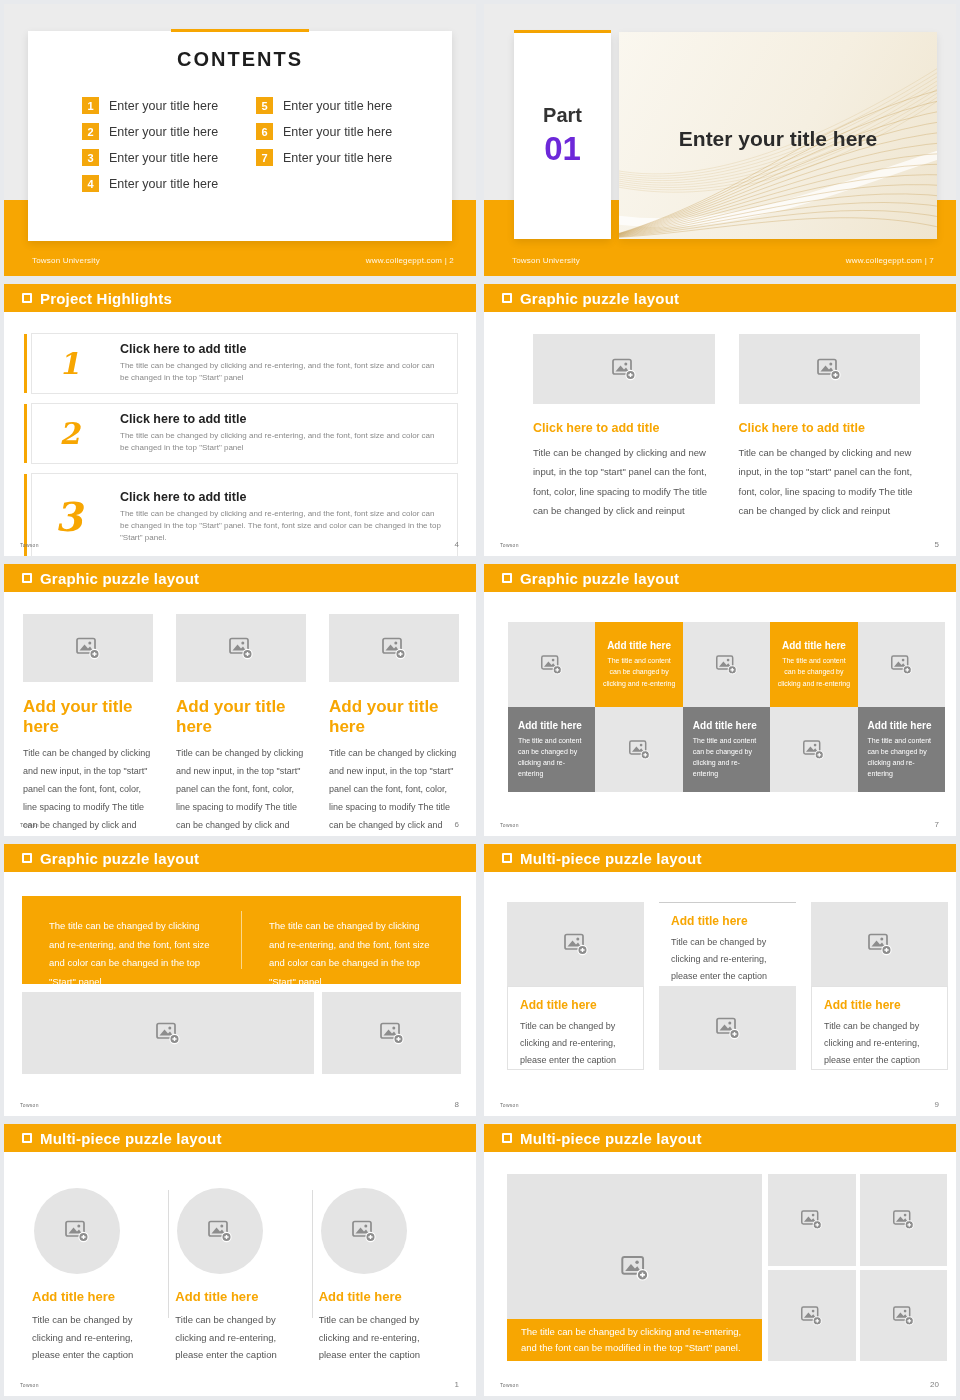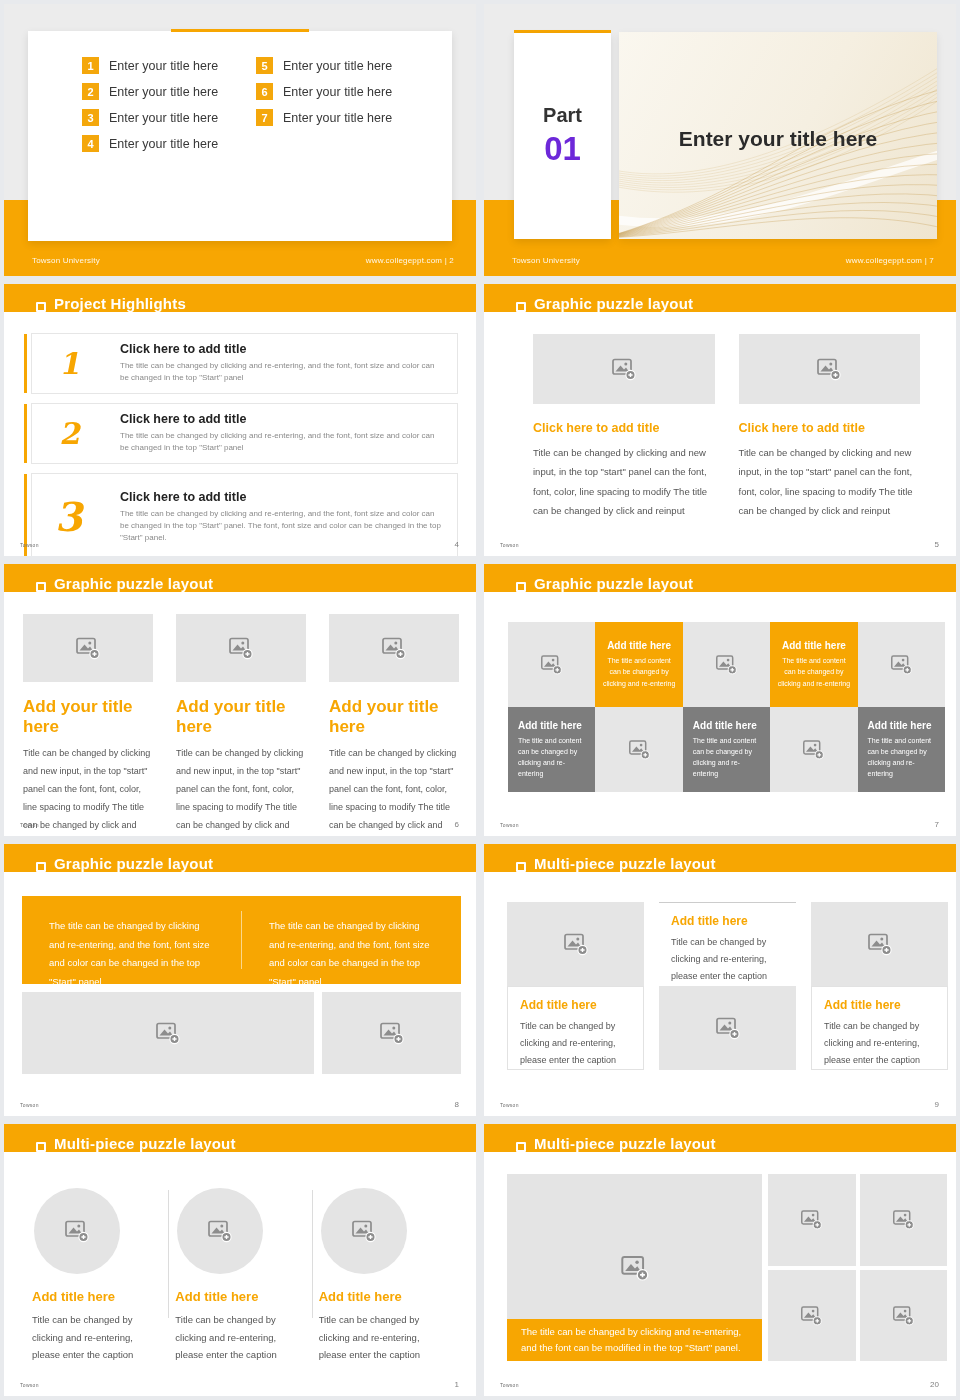--- a/index.html
+++ b/index.html
@@ -37,21 +37,21 @@
   .part-num  { font-size:33px; font-weight:bold; color:#6d28d9; }
   .hero { position:absolute; left:135px; top:28px; width:318px; height:207px;
           background:linear-gradient(118deg,#faf7ef 0%,#f5efe1 55%,#efe5cf 100%);
           box-shadow:0 3px 8px rgba(0,0,0,.08); }
   .hero svg { position:absolute; left:0; top:0; width:100%; height:100%; }
   .hero-title { position:absolute; left:0; right:0; top:95px; text-align:center;
                 font-size:21px; font-weight:bold; color:#2b2b2b; }
 
   
   .bar { position:absolute; left:0; right:0; top:0; height:28px; background:#F7A602;
-         display:flex; align-items:flex-end; gap:8px; padding-left:32px; }
+         display:flex; align-items:center; gap:8px; padding-left:18px; }
   .sq { width:10px; height:10px; border:2px solid #fff; border-radius:1px; background:transparent; }
   .bar-t { color:#fff; font-weight:bold; font-size:15px; letter-spacing:.2px; }
   .logo { position:absolute; left:16px; bottom:8px; font-size:5px; color:#6f6f6f; letter-spacing:.3px; }
   .pagenum { position:absolute; right:17px; bottom:7px; font-size:8px; color:#808080; }
 
   .ph-box { background:#e5e5e5; display:flex; align-items:center; justify-content:center; }
   .img-ph { display:block; width:26px; height:26px; }
   .img-ph.sm { width:23px; height:23px; }
   .img-ph.lg { width:30px; height:30px; }
   .img-ph svg { display:block; width:100%; height:100%; }
@@ -128,20 +128,21 @@
 </style>
 </head>
 <body>
 
 <div class="board">
 
   <section class="slide cover">
     <div class="band"></div>
     <div class="w-card contents-card">
       <div class="contents-line"></div>
+      <div class="contents-title">CONTENTS</div>
       <div class="contents-grid">
         <div class="c-col">
           <div class="c-item">
               <span class="c-num">1</span>
               <span class="c-label">Enter your title here</span>
             </div>
           <div class="c-item">
               <span class="c-num">2</span>
               <span class="c-label">Enter your title here</span>
             </div>

